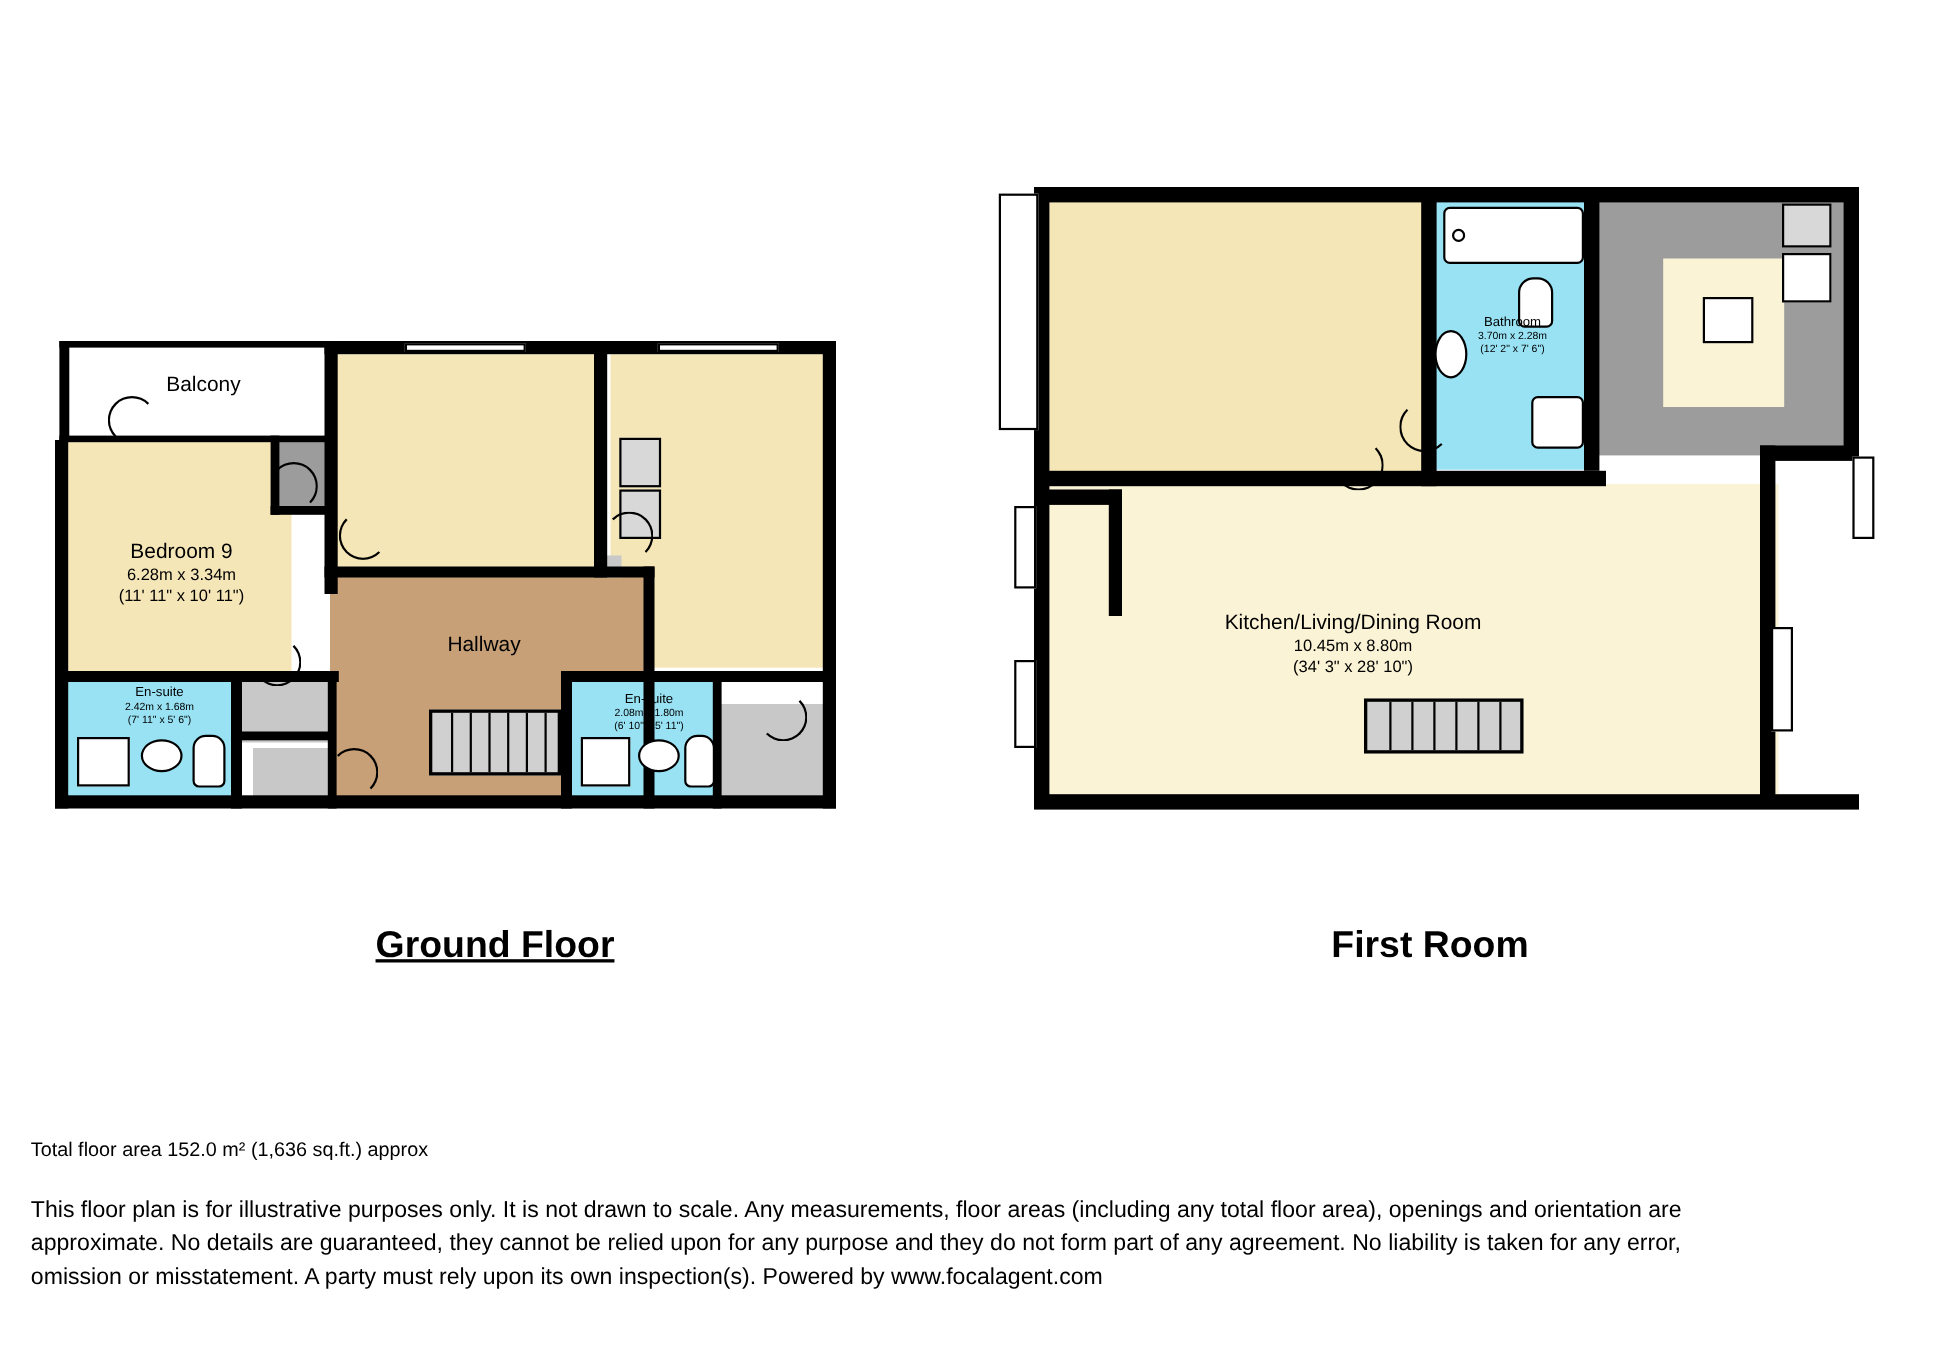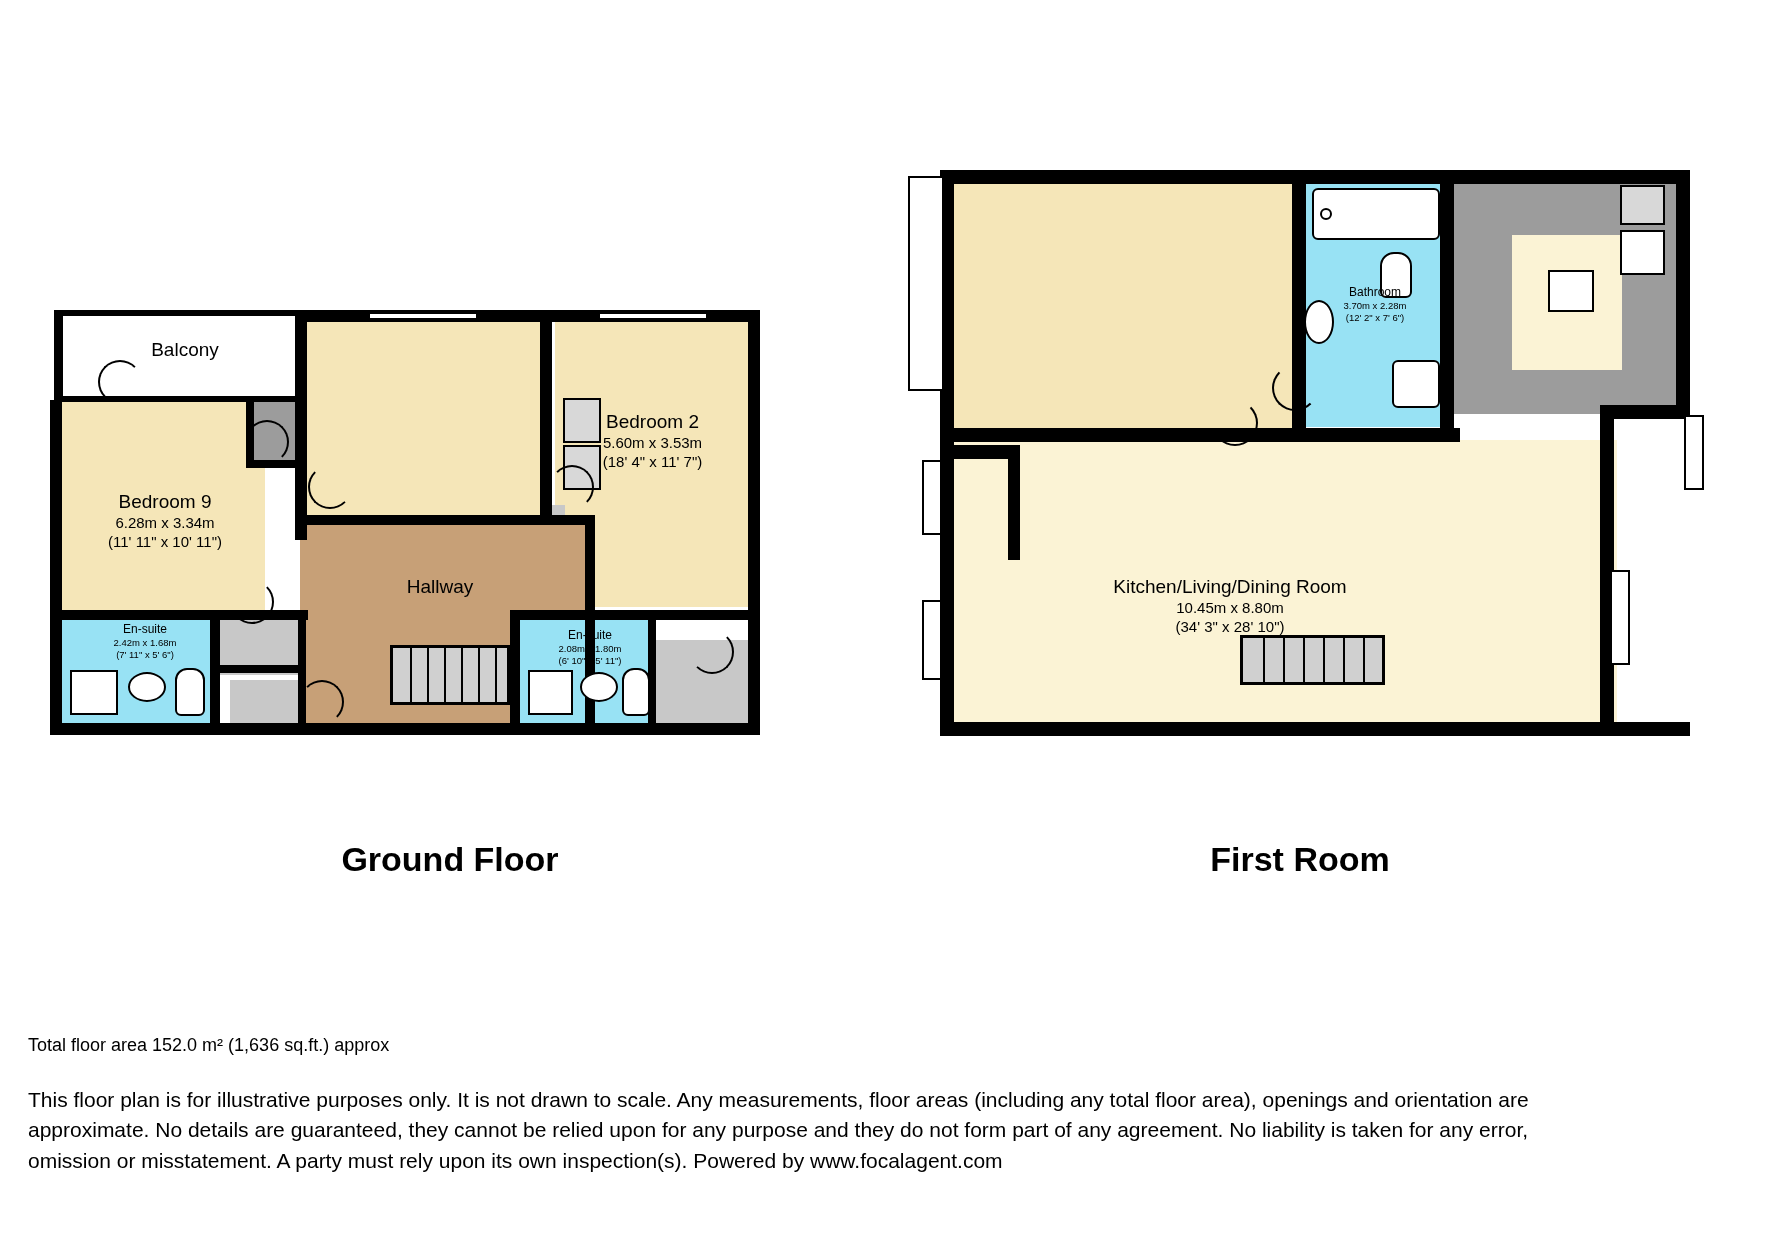--- a/index.html
+++ b/index.html
@@ -109,46 +109,41 @@
   <div class="door" style="left:258px;top:155px;width:40px;height:40px;transform:rotate(270deg);"></div>
   <div class="door" style="left:250px;top:370px;width:40px;height:40px;transform:rotate(90deg);"></div>
   <div class="door" style="left:500px;top:155px;width:40px;height:40px;transform:rotate(90deg);"></div>
   <div class="door" style="left:500px;top:265px;width:40px;height:40px;transform:rotate(180deg);"></div>
   <div class="door" style="left:195px;top:110px;width:40px;height:40px;transform:rotate(90deg);"></div>
   <div class="door" style="left:640px;top:320px;width:40px;height:40px;transform:rotate(180deg);"></div>
 
   <div class="label" style="left:60px;top:28px;width:150px;">
     <div class="nm">Balcony</div>
   </div>
-  <div class="label" style="left:510px;top:100px;width:185px;">
-    <div class="nm">Bedroom 2</div>
-    <div class="dim">5.60m x 3.53m</div>
-    <div class="dim">(18' 4" x 11' 7")</div>
-  </div>
   <div class="label" style="left:25px;top:180px;width:180px;">
     <div class="nm">Bedroom 9</div>
     <div class="dim">6.28m x 3.34m</div>
     <div class="dim">(11' 11" x 10' 11")</div>
   </div>
   <div class="label" style="left:300px;top:265px;width:180px;">
     <div class="nm">Hallway</div>
   </div>
   <div class="label small" style="left:30px;top:312px;width:130px;">
     <div class="nm">En-suite</div>
     <div class="dim">2.42m x 1.68m</div>
     <div class="dim">(7' 11" x 5' 6")</div>
   </div>
   <div class="label small" style="left:480px;top:318px;width:120px;">
     <div class="nm">En-suite</div>
     <div class="dim">2.08m x 1.80m</div>
     <div class="dim">(6' 10" x 5' 11")</div>
   </div>
 </div>
 
-<div class="floortitle" style="left:150px;top:840px;width:600px;">Ground Floor</div>
+<div class="floortitle" style="left:150px;top:840px;width:600px;text-decoration:underline;">Ground Floor</div>
 
 <div class="plan" style="left:940px;top:170px;width:790px;height:580px;">
 
   <div class="room cream" style="left:12px;top:270px;width:665px;height:290px;"></div>
 
   <div class="room beige" style="left:12px;top:12px;width:345px;height:258px;"></div>
 
   <div class="room cyan" style="left:362px;top:12px;width:145px;height:245px;"></div>
 
   <div class="room grey" style="left:507px;top:12px;width:230px;height:232px;"></div>
@@ -193,21 +188,21 @@
   </div>
 
   <div class="door" style="left:272px;top:230px;width:42px;height:42px;transform:rotate(180deg);"></div>
   <div class="door" style="left:332px;top:195px;width:42px;height:42px;transform:rotate(270deg);"></div>
 
   <div class="label small" style="left:370px;top:115px;width:130px;">
     <div class="nm">Bathroom</div>
     <div class="dim">3.70m x 2.28m</div>
     <div class="dim">(12' 2" x 7' 6")</div>
   </div>
-  <div class="label" style="left:80px;top:405px;width:420px;">
+  <div class="label" style="left:80px;top:385px;width:420px;">
     <div class="nm">Kitchen/Living/Dining Room</div>
     <div class="dim">10.45m x 8.80m</div>
     <div class="dim">(34' 3" x 28' 10")</div>
   </div>
 </div>
 
 <div class="floortitle" style="left:1000px;top:840px;width:600px;">First Room</div>
 
 <div class="footer total" style="top:1035px;">Total floor area 152.0 m² (1,636 sq.ft.) approx</div>
 <div class="footer disc" style="top:1085px;">This floor plan is for illustrative purposes only. It is not drawn to scale. Any measurements, floor areas (including any total floor area), openings and orientation are approximate. No details are guaranteed, they cannot be relied upon for any purpose and they do not form part of any agreement. No liability is taken for any error, omission or misstatement. A party must rely upon its own inspection(s). Powered by www.focalagent.com</div>

